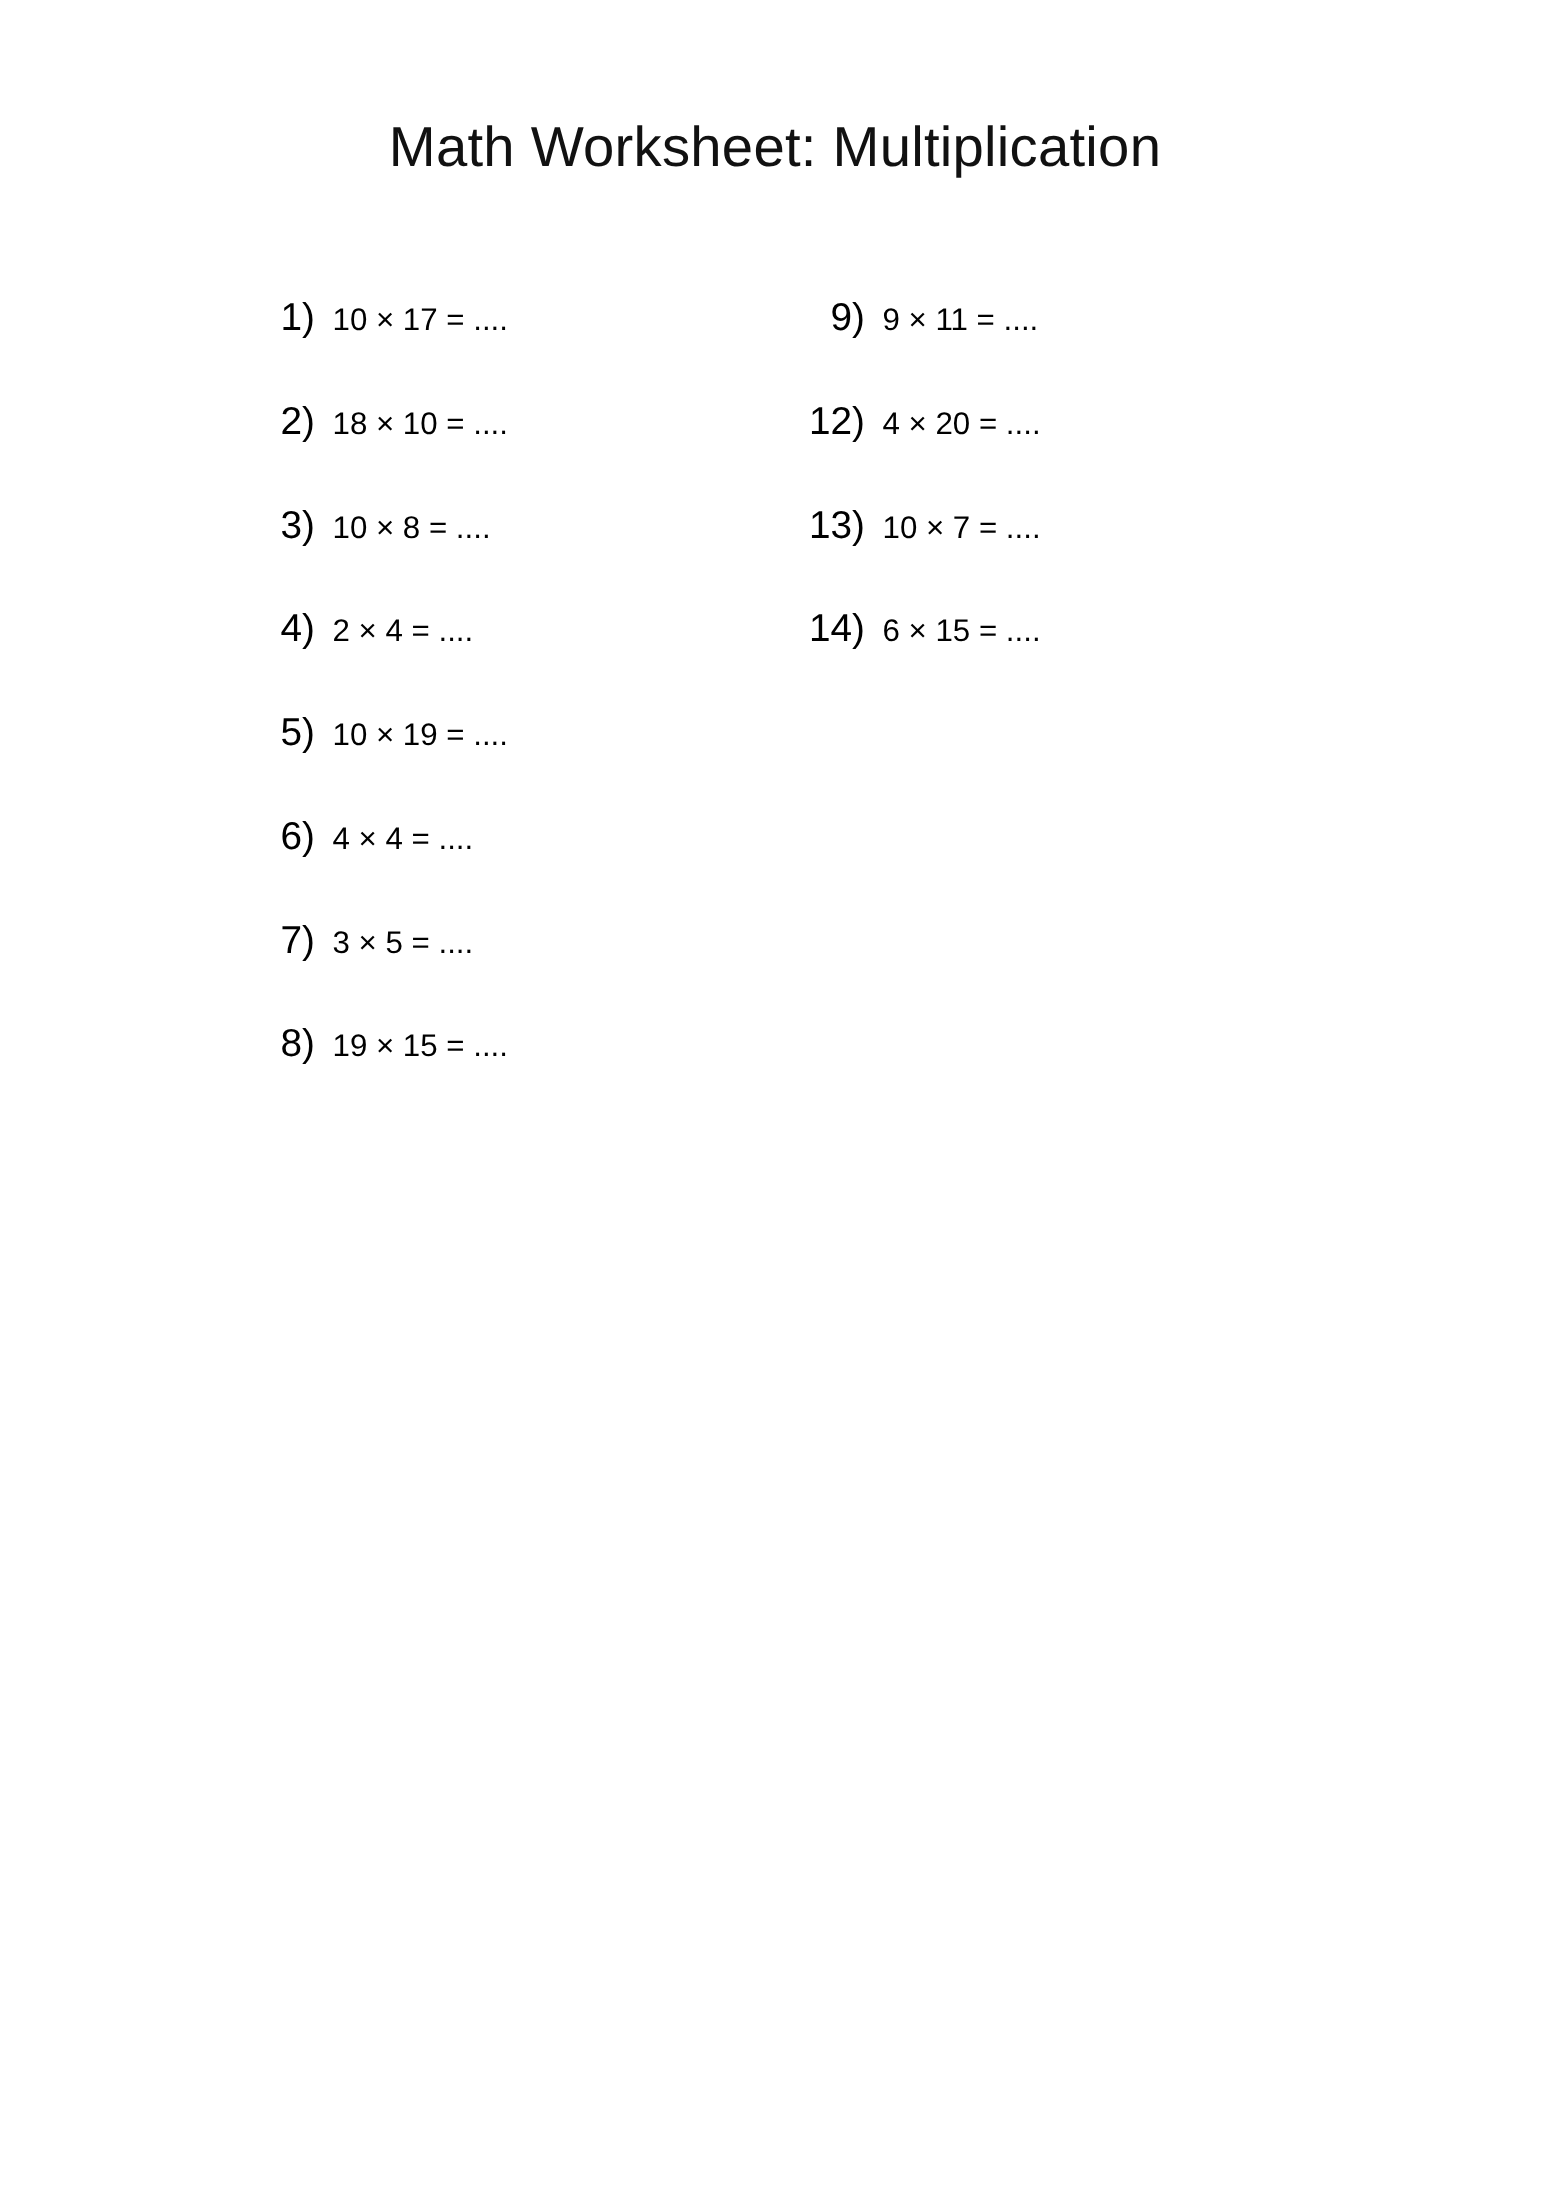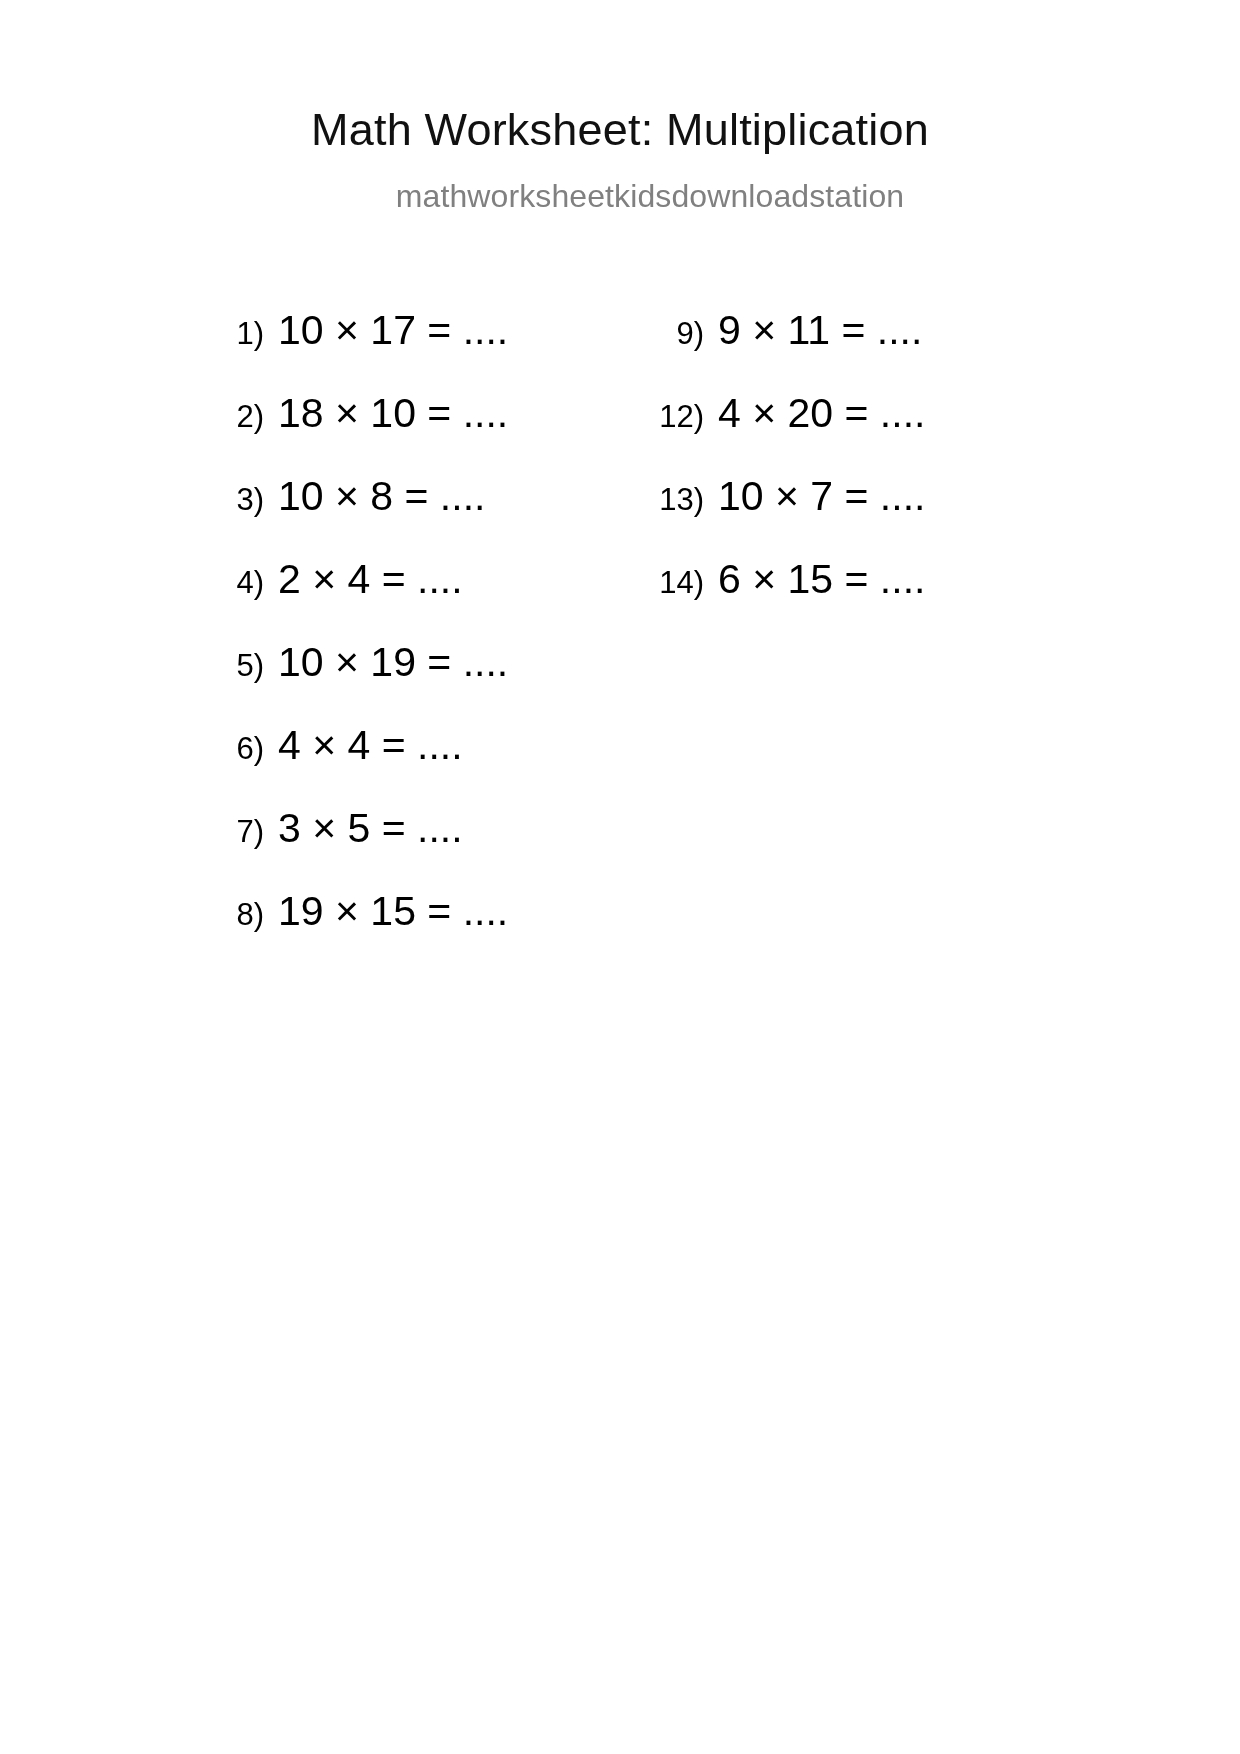--- a/index.html
+++ b/index.html
@@ -12,21 +12,21 @@
     height: 1754px;
     font-family: "Liberation Sans", sans-serif;
     color: #000000;
     position: relative;
     overflow: hidden;
   }
   .page {
     width: 1240px;
     height: 1754px;
     box-sizing: border-box;
-    padding: 12px;
+    padding: 0;
     position: relative;
   }
   .title {
     text-align: center;
     font-size: 45px;
     font-weight: normal;
     color: #111111;
     margin: 0;
     padding-top: 92px;
     letter-spacing: 0.2px;
@@ -62,30 +62,29 @@
     color: #000000;
     white-space: nowrap;
   }
   .num {
     min-width: 56px;
     text-align: right;
     padding-right: 14px;
     font-size: 31px;
   }
   .expr {
-    font-size: 41px;
+    font-size: 25px;
   }
 </style>
 </head>
 <body>
 
 <div class="page">
 
   <h1 class="title">Math Worksheet: Multiplication</h1>
-  <div class="subtitle">mathworksheetkidsdownloadstation</div>
 
   <div class="columns">
 
     <div class="col col-left">
       <div class="problem">
         <span class="num">1)</span>
         <span class="expr">10 × 17 = ....</span>
       </div>
       <div class="problem">
         <span class="num">2)</span>

